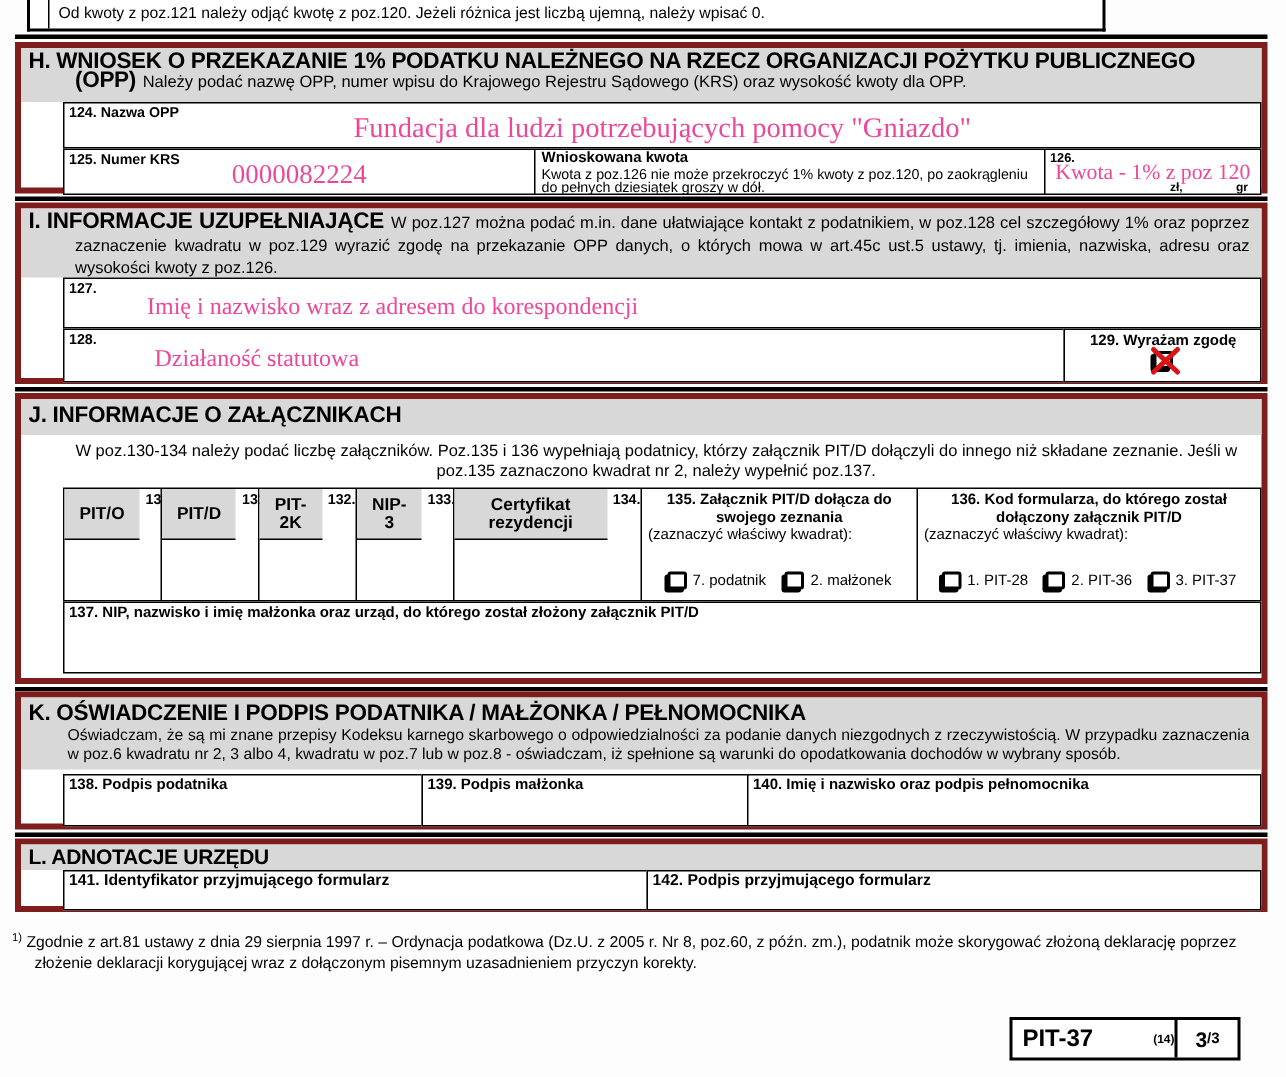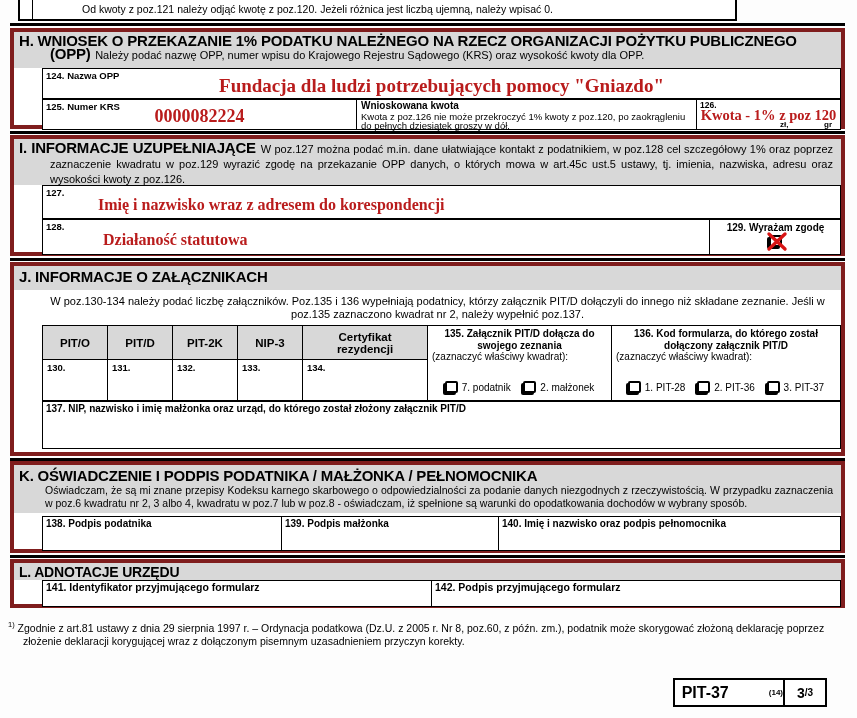--- a/index.html
+++ b/index.html
@@ -16,36 +16,36 @@
   .sec-head { background: #d8d8d8; padding: 2px 8px 2px 5px; }
   .hang { padding-left: 31px; text-indent: -31px; line-height: 13px; }
   .shead-t { font-weight: bold; font-size: 15px; letter-spacing: -0.2px; }
   .shead-st { font-size: 11px; }
   .fields { margin-left: 28px; }
   .fbox { border: 1px solid #000; background: #fff; position: relative; }
   .frow { display: flex; }
   .frow > .fcell { border: 1px solid #000; background: #fff; position: relative; }
   .frow > .fcell + .fcell { margin-left: -1px; }
   .flabel { font-size: 9.5px; font-weight: bold; padding: 1px 2px 0 3px; line-height: 11px; }
-  .rv { color: #b91c1c; font-family: "Liberation Serif", serif; font-weight: bold; }
+  .rv { color: #ec4899; font-family: "Liberation Serif", serif; font-weight: normal; }
   .gray { background: #d8d8d8; }
   
   .toprow { position: absolute; left: 18px; top: 0; width: 719px; height: 21px;
             border: 2px solid #000; border-top: none; display: flex; background: #fff; }
   .toprow .stub { width: 13px; border-right: 1px solid #000; }
-  .toprow .note { flex: 1; font-size: 10.5px; line-height: 18px; padding-left: 6px; white-space: nowrap; overflow: hidden; margin-left: 43px; }
+  .toprow .note { flex: 1; font-size: 10.5px; line-height: 18px; padding-left: 6px; white-space: nowrap; overflow: hidden; }
   
   .cb { display: inline-block; width: 13px; height: 12px; border: 2px solid #000;
         border-radius: 2px; background: #fff; box-shadow: -2px 2px 0 #000; position: relative; flex: none; }
   .cb .xmark { position: absolute; left: -5px; top: -6px; }
   .opt { display: inline-flex; align-items: center; gap: 4px; font-size: 10px; }
   
   .jdesc { font-size: 11px; line-height: 13px; padding: 5px 12px 4px 32px; text-align: center; }
   .jtable { display: flex; border: 1px solid #000; margin-left: 28px; height: 76px; }
-  .jcol { width: 65px; display: flex; flex-direction: column; border-right: 1px solid #000; }
+  .jcol { width: 65px; display: flex; flex-direction: row; border-right: 1px solid #000; }
   .jcol-wide { width: 125px; justify-content: center; }
   .jhead { height: 34px; background: #d8d8d8; border-bottom: 1px solid #000; font-weight: bold;
            font-size: 11.5px; display: flex; align-items: center; justify-content: center;
            text-align: center; line-height: 12px; padding: 0 10px; }
   .jcell { flex: 1; font-size: 9.5px; font-weight: bold; padding: 2px 0 0 4px; }
   .jbig { padding: 2px 4px; display: flex; flex-direction: column; }
   .jbig-135 { width: 184px; border-right: 1px solid #000; }
   .jbig-136 { flex: 1; }
   .jbig .jt { font-size: 10px; font-weight: bold; line-height: 11.5px; text-align: center; }
   .jbig .jh { font-size: 10px; line-height: 11.5px; text-align: left; }

